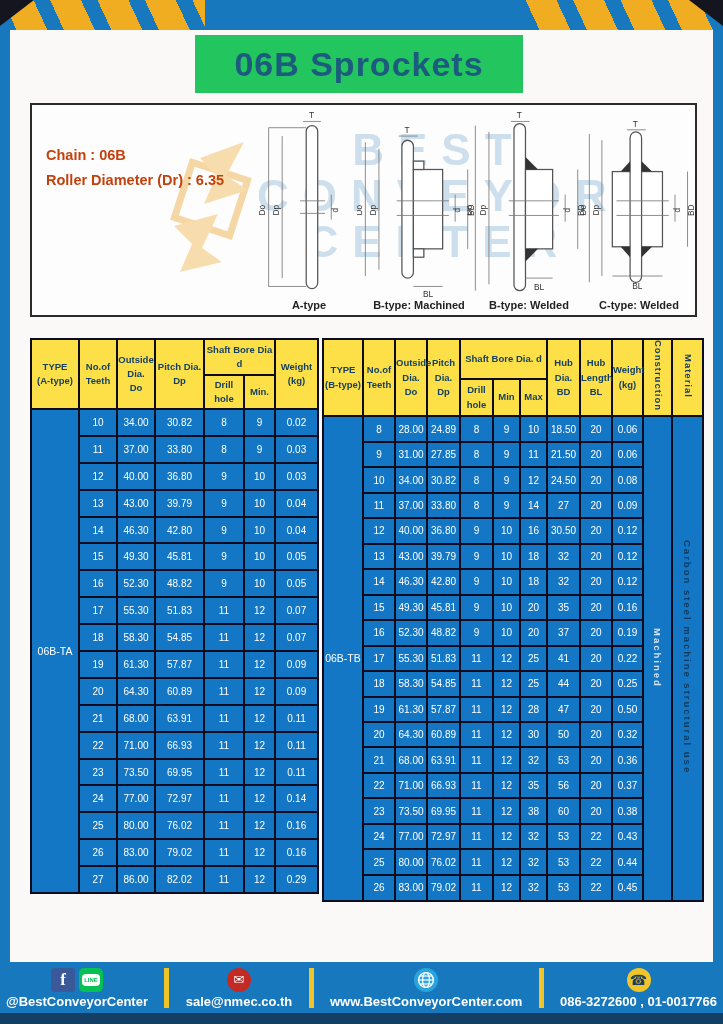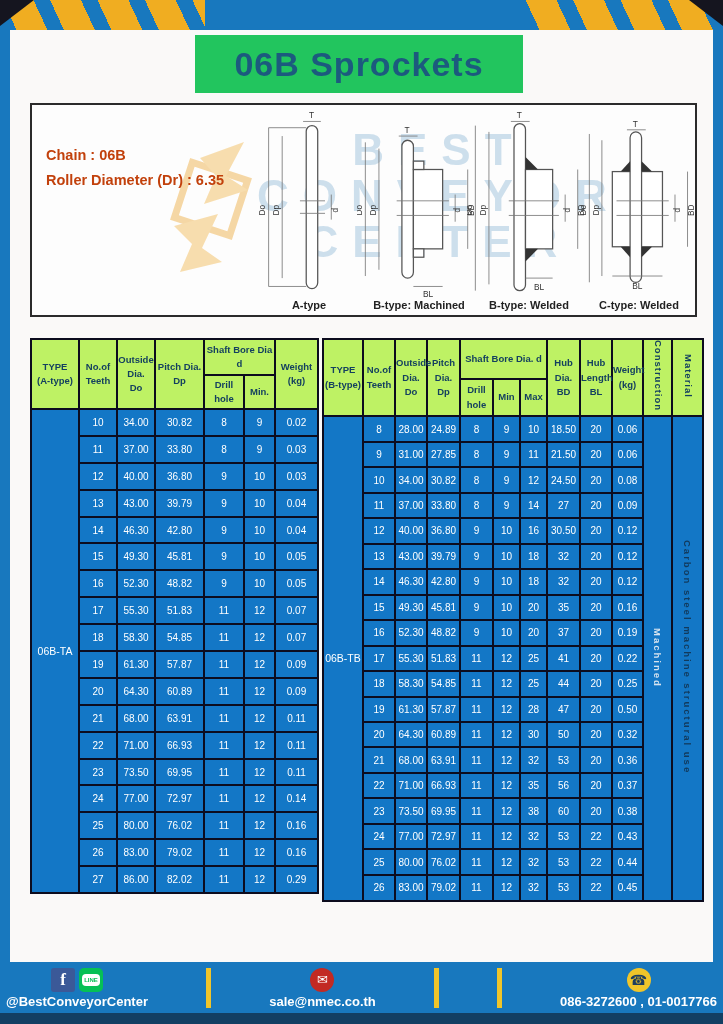--- a/index.html
+++ b/index.html
@@ -37,21 +37,21 @@
   .fig svg { flex:1; }
   .fig .caption { font-size:11px; color:#222; font-weight:bold; padding-bottom:4px; }
   .fig text { font-size:8px; fill:#333; font-family:"Liberation Sans",sans-serif; }
   .dimline { stroke:#777; stroke-width:0.8; }
   .part { fill:#fff; stroke:#555; stroke-width:1.2; }
   .weld { fill:#333; }
   
   .tables { position:absolute; left:20px; top:308px; width:670px; display:flex; }
   table { border-collapse:collapse; table-layout:fixed; }
   th, td { border:2px solid #0c0c1e; text-align:center; vertical-align:middle; padding:0; }
-  th { background:#bef264; color:#14405f; font-size:9.5px; font-weight:bold; white-space:pre-line; line-height:1.5; }
+  th { background:#fde047; color:#14405f; font-size:9.5px; font-weight:bold; white-space:pre-line; line-height:1.5; }
   td { background:#1377c6; color:#fff; font-size:10px; }
   .tbl-a { width:287px; margin-right:3px; }
   .tbl-b { width:380px; }
   .tbl-a thead tr:first-child th { height:36px; }
   .tbl-a thead tr:last-child  th { height:34px; }
   .tbl-b thead tr:first-child th { height:36px; }
   .tbl-b thead tr:last-child  th { height:34px; }
   .tbl-a tbody td { height:26.6px; }
   .tbl-b tbody td { height:25.1px; }
   td.type-cell span { font-size:10.5px; }
@@ -663,20 +663,32 @@
           </div>
       </div>
       <div class="label">@BestConveyorCenter</div>
     </div>
     <div class="fdiv"></div>
     <div class="fsec">
       <div class="ic mail">✉</div>
       <div class="label">sale@nmec.co.th</div>
     </div>
     <div class="fdiv"></div>
+    <div class="fsec">
+      <div class="ic globe">
+        <svg width="18" height="18" viewBox="0 0 18 18">
+          <circle cx="9" cy="9" r="7.4" fill="none" stroke="#fff" stroke-width="1.4"></circle>
+          <ellipse cx="9" cy="9" rx="3.4" ry="7.4" fill="none" stroke="#fff" stroke-width="1.2"></ellipse>
+          <line x1="1.6" y1="9" x2="16.4" y2="9" stroke="#fff" stroke-width="1.2"></line>
+          <line x1="2.8" y1="5" x2="15.2" y2="5" stroke="#fff" stroke-width="1.2"></line>
+          <line x1="2.8" y1="13" x2="15.2" y2="13" stroke="#fff" stroke-width="1.2"></line>
+        </svg>
+      </div>
+      <div class="label">www.BestConveyorCenter.com</div>
+    </div>
     <div class="fdiv"></div>
     <div class="fsec">
       <div class="ic phone">☎</div>
       <div class="label">086-3272600 , 01-0017766</div>
     </div>
   </div>
   <div class="footer-strip"></div>
 </div>
 
 </body></html>

